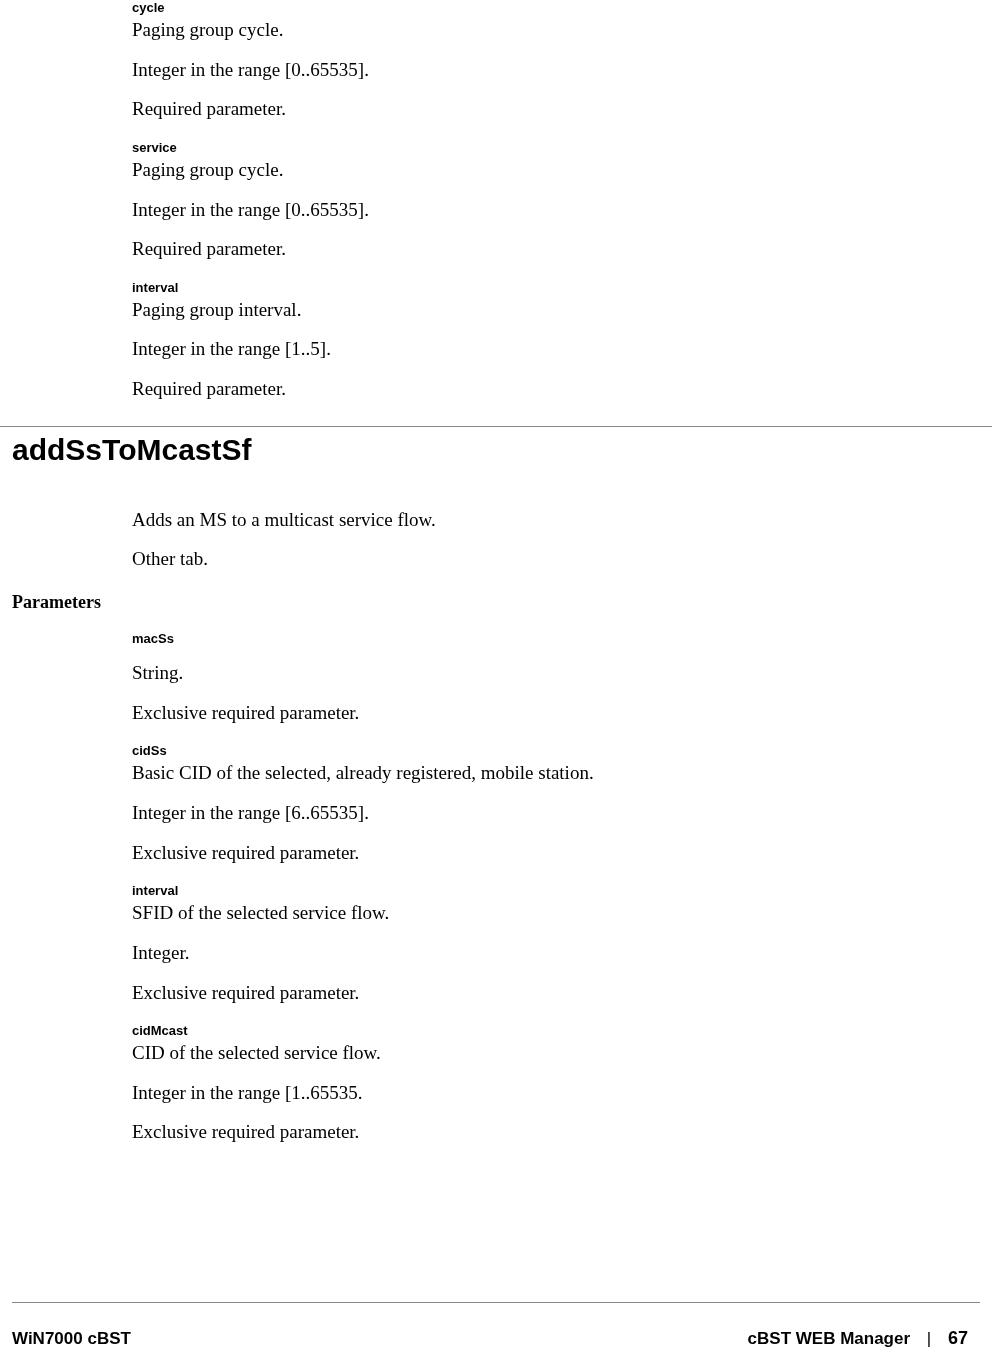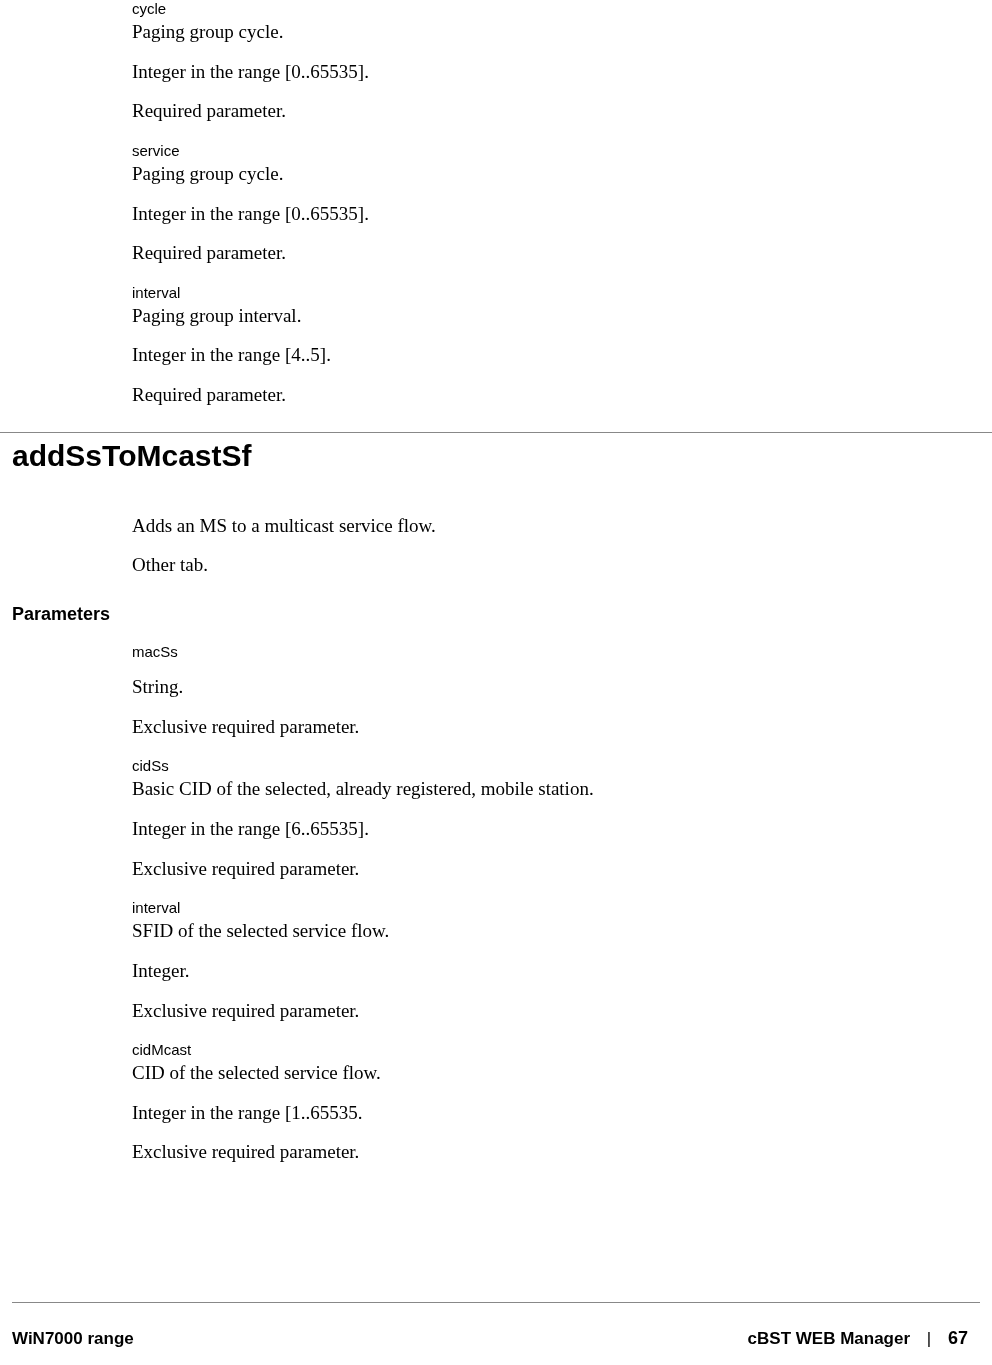--- a/index.html
+++ b/index.html
@@ -15,22 +15,22 @@
     position: relative;
     box-sizing: border-box;
     padding: 0 0 0 0;
   }
   .content {
     padding-left: 132px;
     padding-right: 80px;
   }
   .param-name {
     font-family: Verdana, Arial, sans-serif;
-    font-weight: normal;
-    font-size: 15px;
+    font-weight: bold;
+    font-size: 13px;
     margin-top: 18px;
     margin-bottom: 2px;
   }
   .param-desc {
     font-size: 19px;
     line-height: 1.35;
     margin: 2px 0 0 0;
   }
   .para {
     font-size: 19px;
@@ -42,24 +42,24 @@
     border-top: 1px solid #888;
     margin: 24px 0 6px 0;
   }
   .section-title {
     font-family: "Century Gothic", Futura, "Trebuchet MS", Arial, sans-serif;
     font-weight: bold;
     font-size: 30px;
     margin: 4px 0 0 12px;
   }
   .sub-heading {
-    font-family: Liberation Sans, sans-serif;
+    font-family: Liberation Serif, serif;
     font-weight: bold;
     font-size: 18px;
-    margin: 26px 0 0 12px;
+    margin: 20px 0 0 12px;
   }
   .after-title-block {
     margin-top: 40px;
   }
   .footer-rule {
     position: absolute;
     left: 12px;
     right: 12px;
     bottom: 54px;
     border: none;
@@ -103,21 +103,21 @@
     <div class="para">Integer in the range [0..65535].</div>
     <div class="para">Required parameter.</div>
 
     <div class="param-name">service</div>
     <div class="param-desc">Paging group cycle.</div>
     <div class="para">Integer in the range [0..65535].</div>
     <div class="para">Required parameter.</div>
 
     <div class="param-name">interval</div>
     <div class="param-desc">Paging group interval.</div>
-    <div class="para">Integer in the range [4..5].</div>
+    <div class="para">Integer in the range [1..5].</div>
     <div class="para">Required parameter.</div>
   </div>
 
   <hr class="hr">
 
   <div class="section-title">addSsToMcastSf</div>
 
   <div class="content after-title-block">
     <div class="para">Adds an MS to a multicast service flow.</div>
     <div class="para">Other tab.</div>
@@ -141,21 +141,21 @@
     <div class="para">Exclusive required parameter.</div>
 
     <div class="param-name">cidMcast</div>
     <div class="param-desc">CID of the selected service flow.</div>
     <div class="para">Integer in the range [1..65535.</div>
     <div class="para">Exclusive required parameter.</div>
   </div>
 
   <hr class="footer-rule">
   <div class="footer">
-    <span class="footer-left">WiN7000 range</span>
+    <span class="footer-left">WiN7000 cBST</span>
     <span class="footer-right">
       <span>cBST WEB Manager</span>
       <span class="footer-sep">|</span>
       <span class="footer-page">67</span>
     </span>
   </div>
 
 </div>
 
 </body></html>

